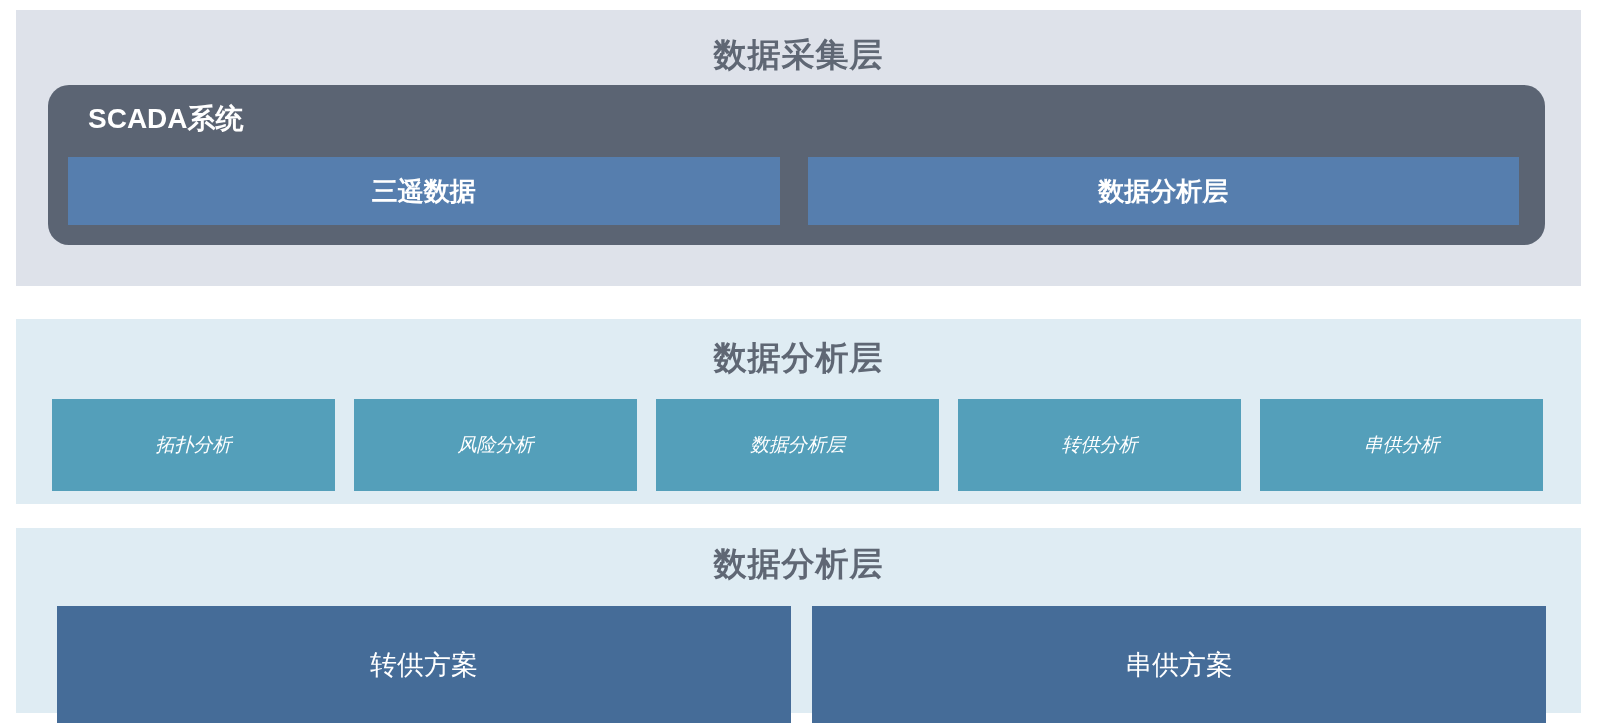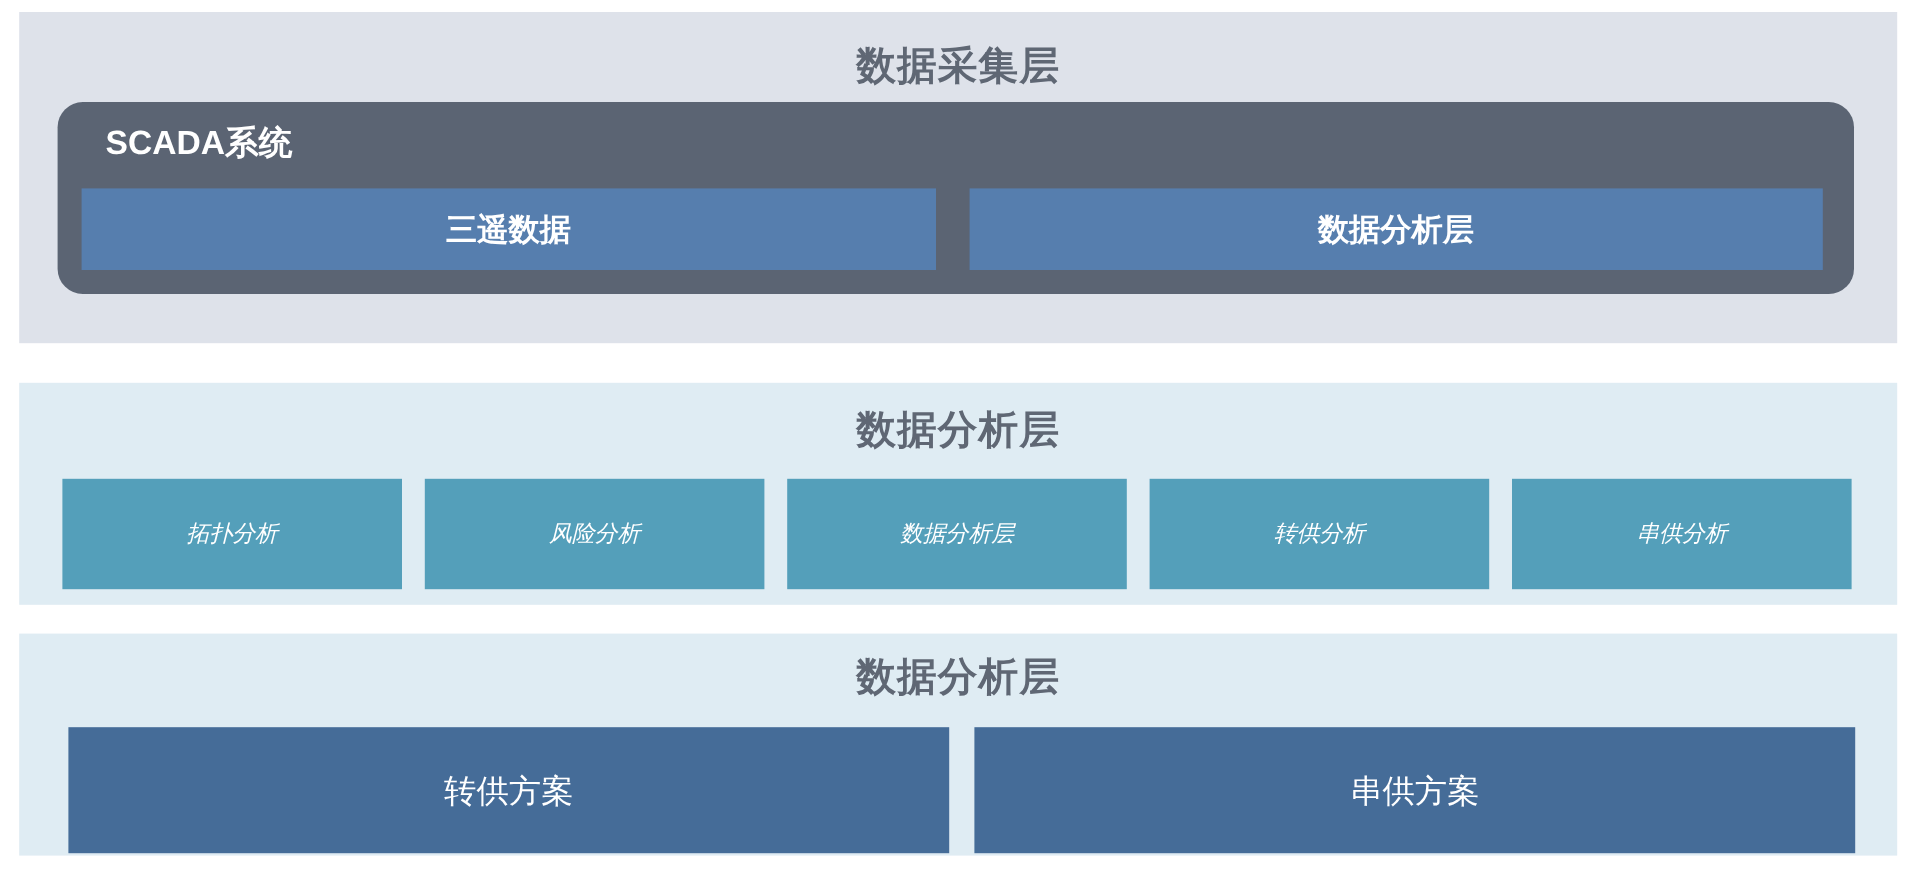--- a/index.html
+++ b/index.html
@@ -107,21 +107,21 @@
     background: var(--layer2_bg);
     padding-top: 18px;
   }
   .app-row {
     margin: 24px 35px 0 41px;
     display: flex;
     gap: 21px;
   }
   .app-item {
     flex: 1;
-    height: 105px;
+    height: 117px;
     background: var(--app_item_bg);
     color: var(--box_text);
     font-size: 27px;
     display: flex;
     align-items: center;
     justify-content: center;
   }
 </style>
 </head>
 <body>

